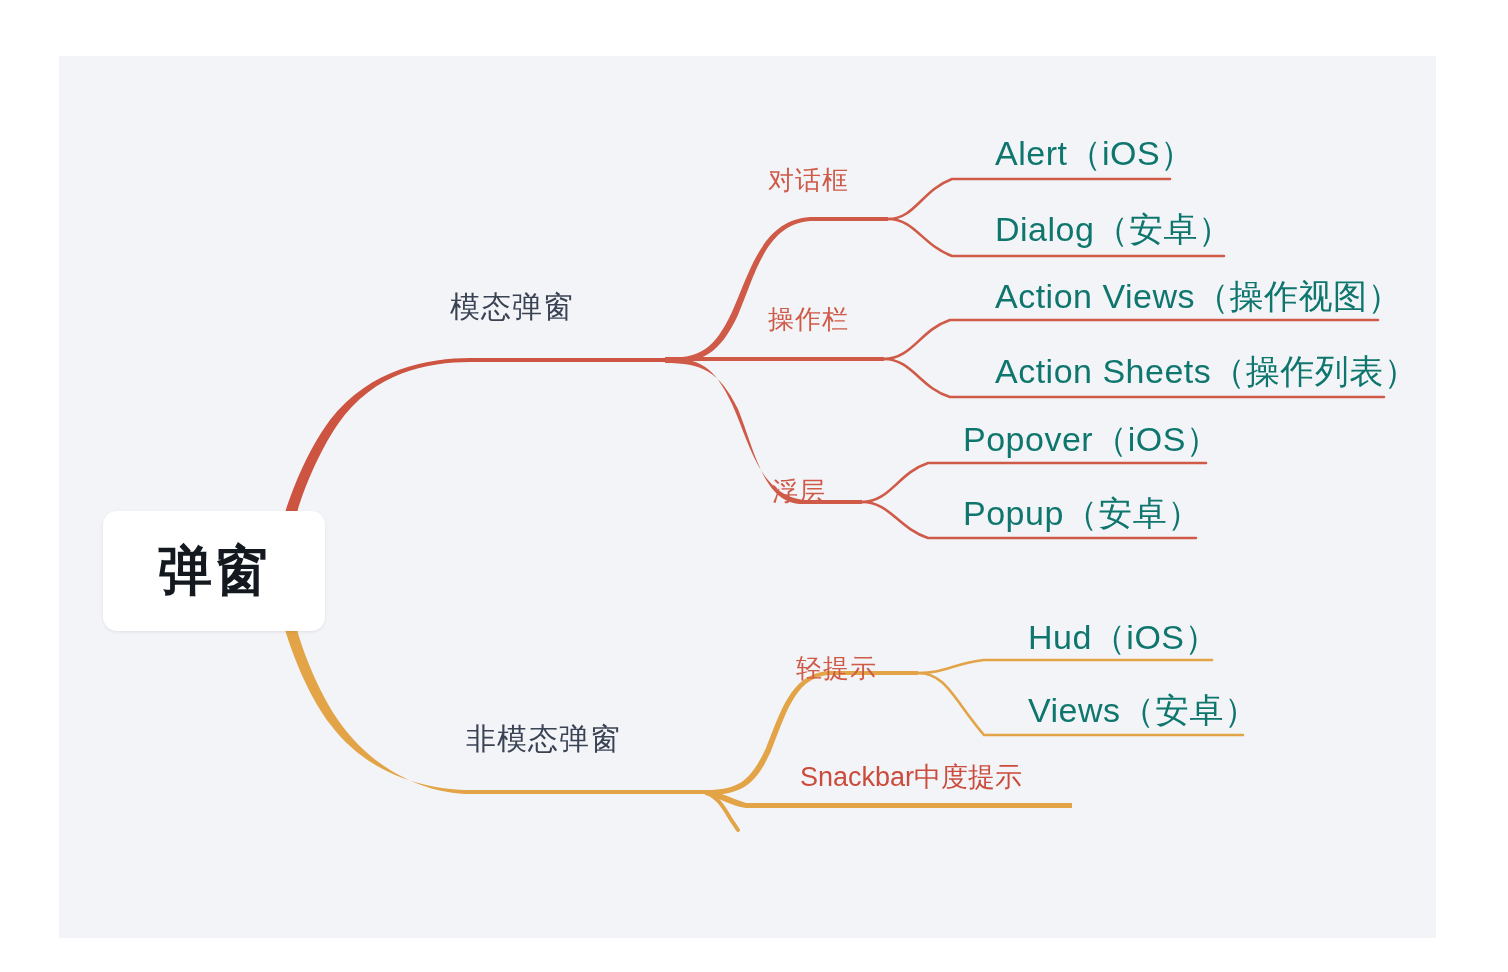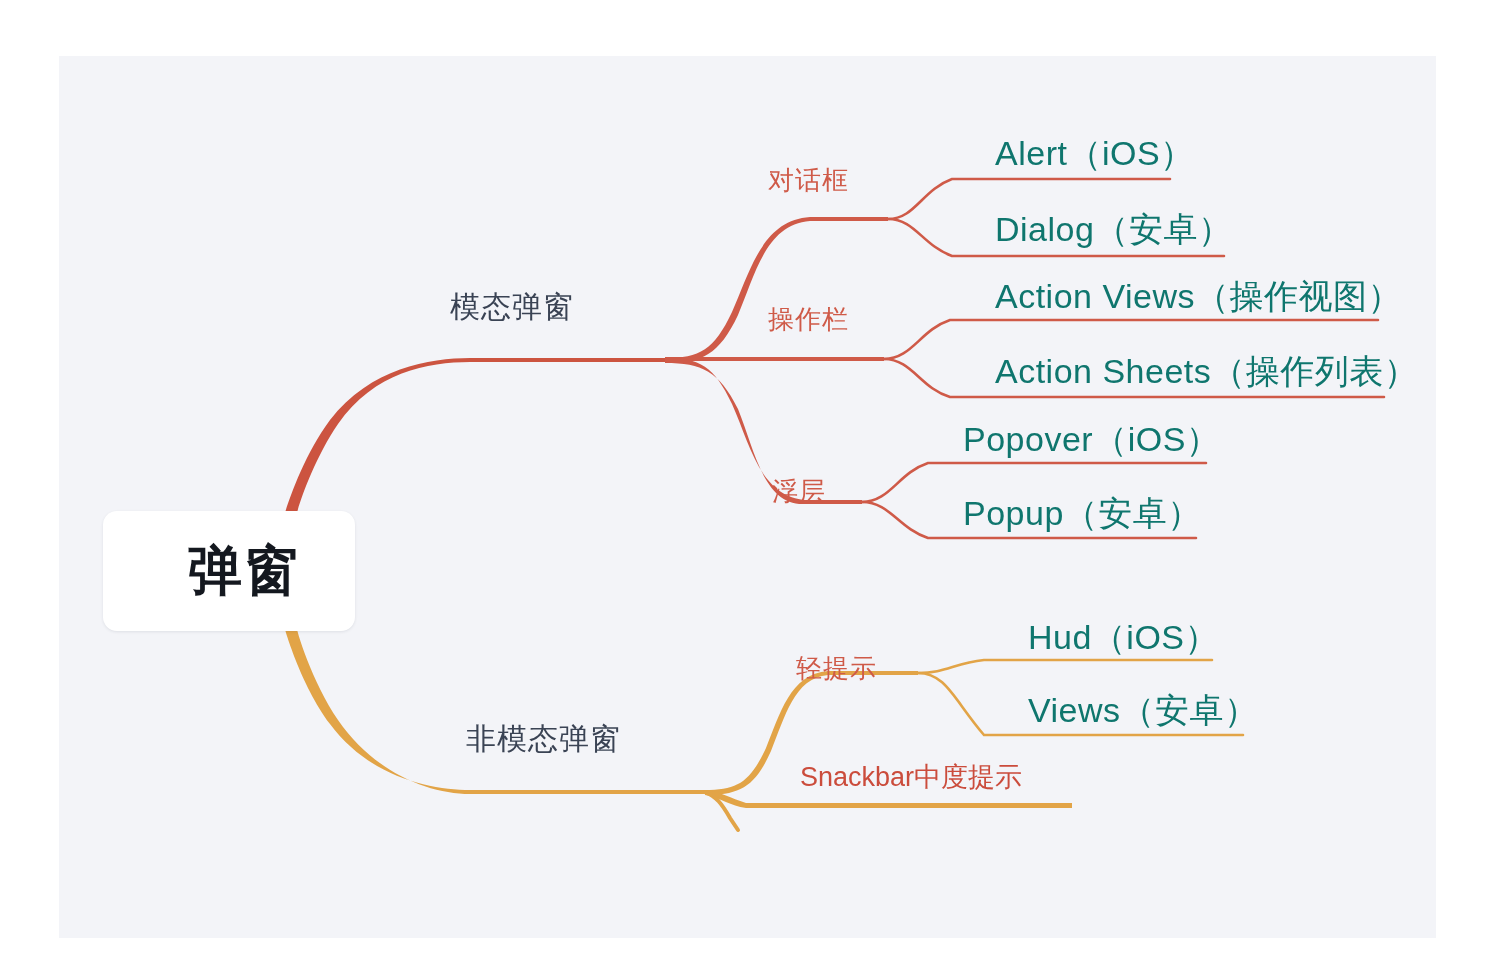--- a/index.html
+++ b/index.html
@@ -47,21 +47,20 @@
     left: 103px;
     top: 511px;
     width: 222px;
     height: 120px;
     background: #ffffff;
     border-radius: 14px;
     box-shadow: 0 1px 3px rgba(40,50,70,0.10);
     display: flex;
     align-items: center;
     justify-content: center;
-    padding-left: 30px;
   }
   #root-node .root-text {
     font-size: 54px;
     font-weight: 700;
     color: #14181f;
     letter-spacing: 2px;
   }
   
   .l1-label {
     font-size: 30px;

